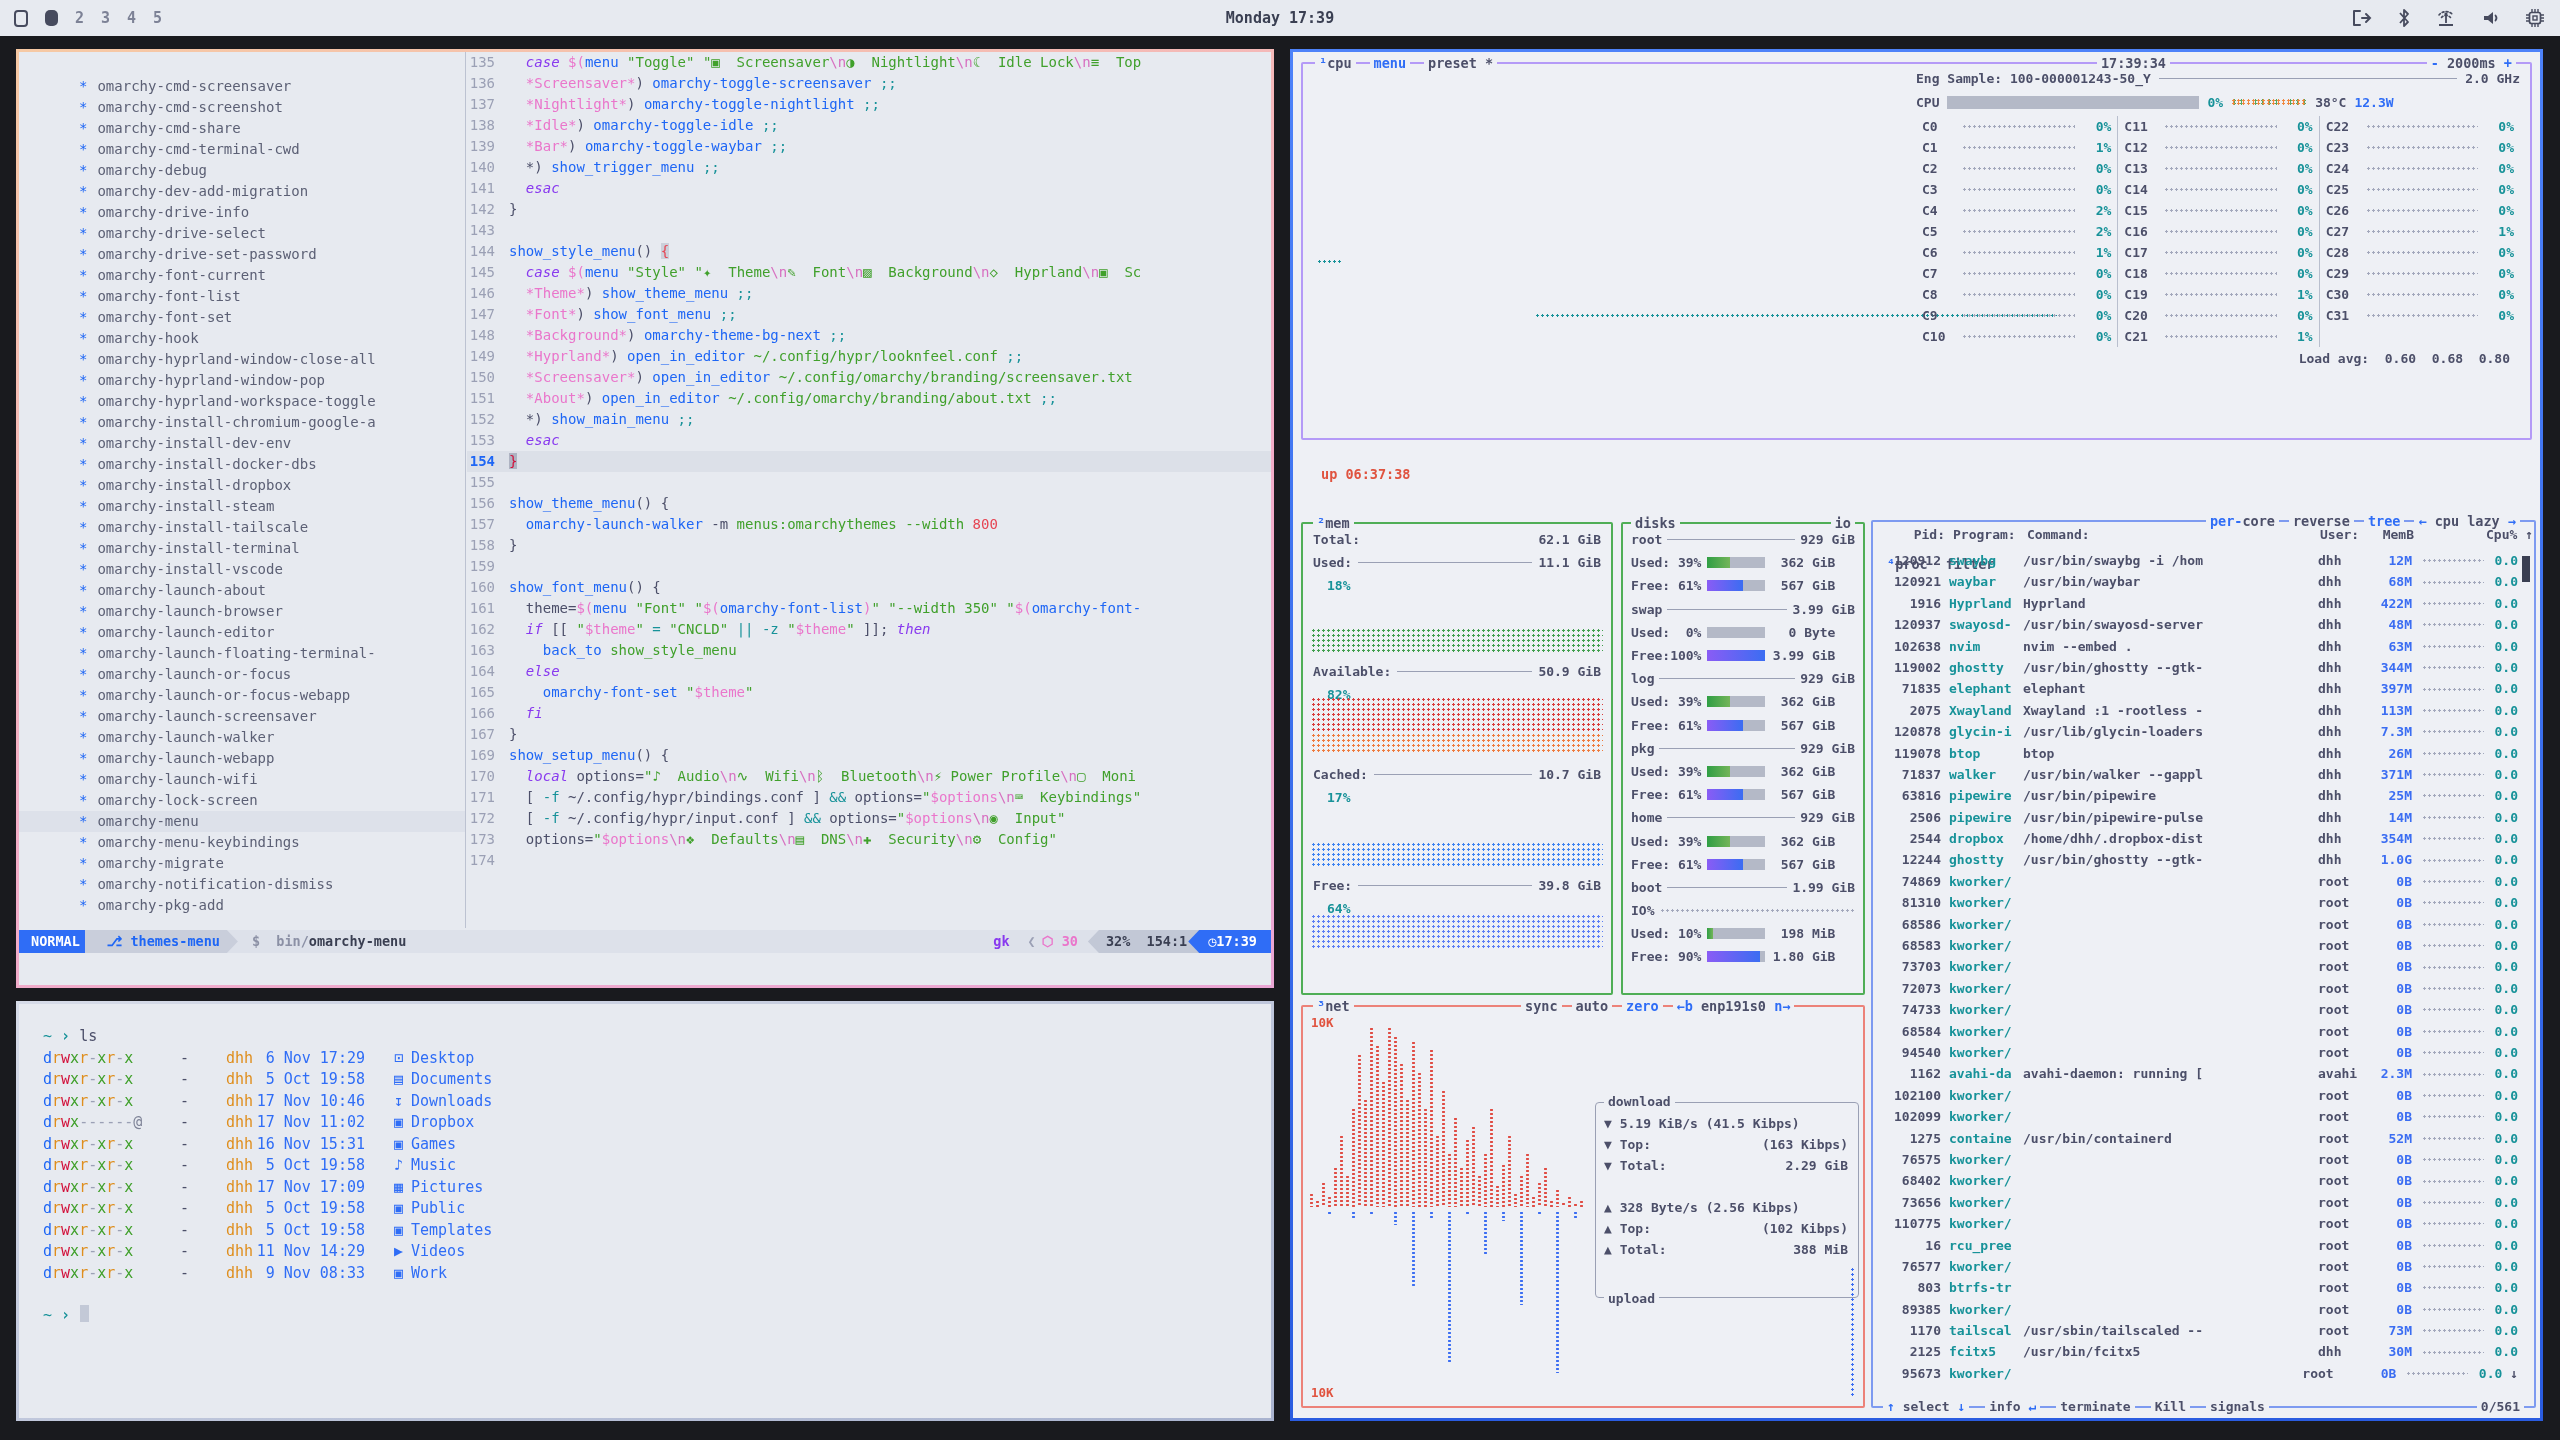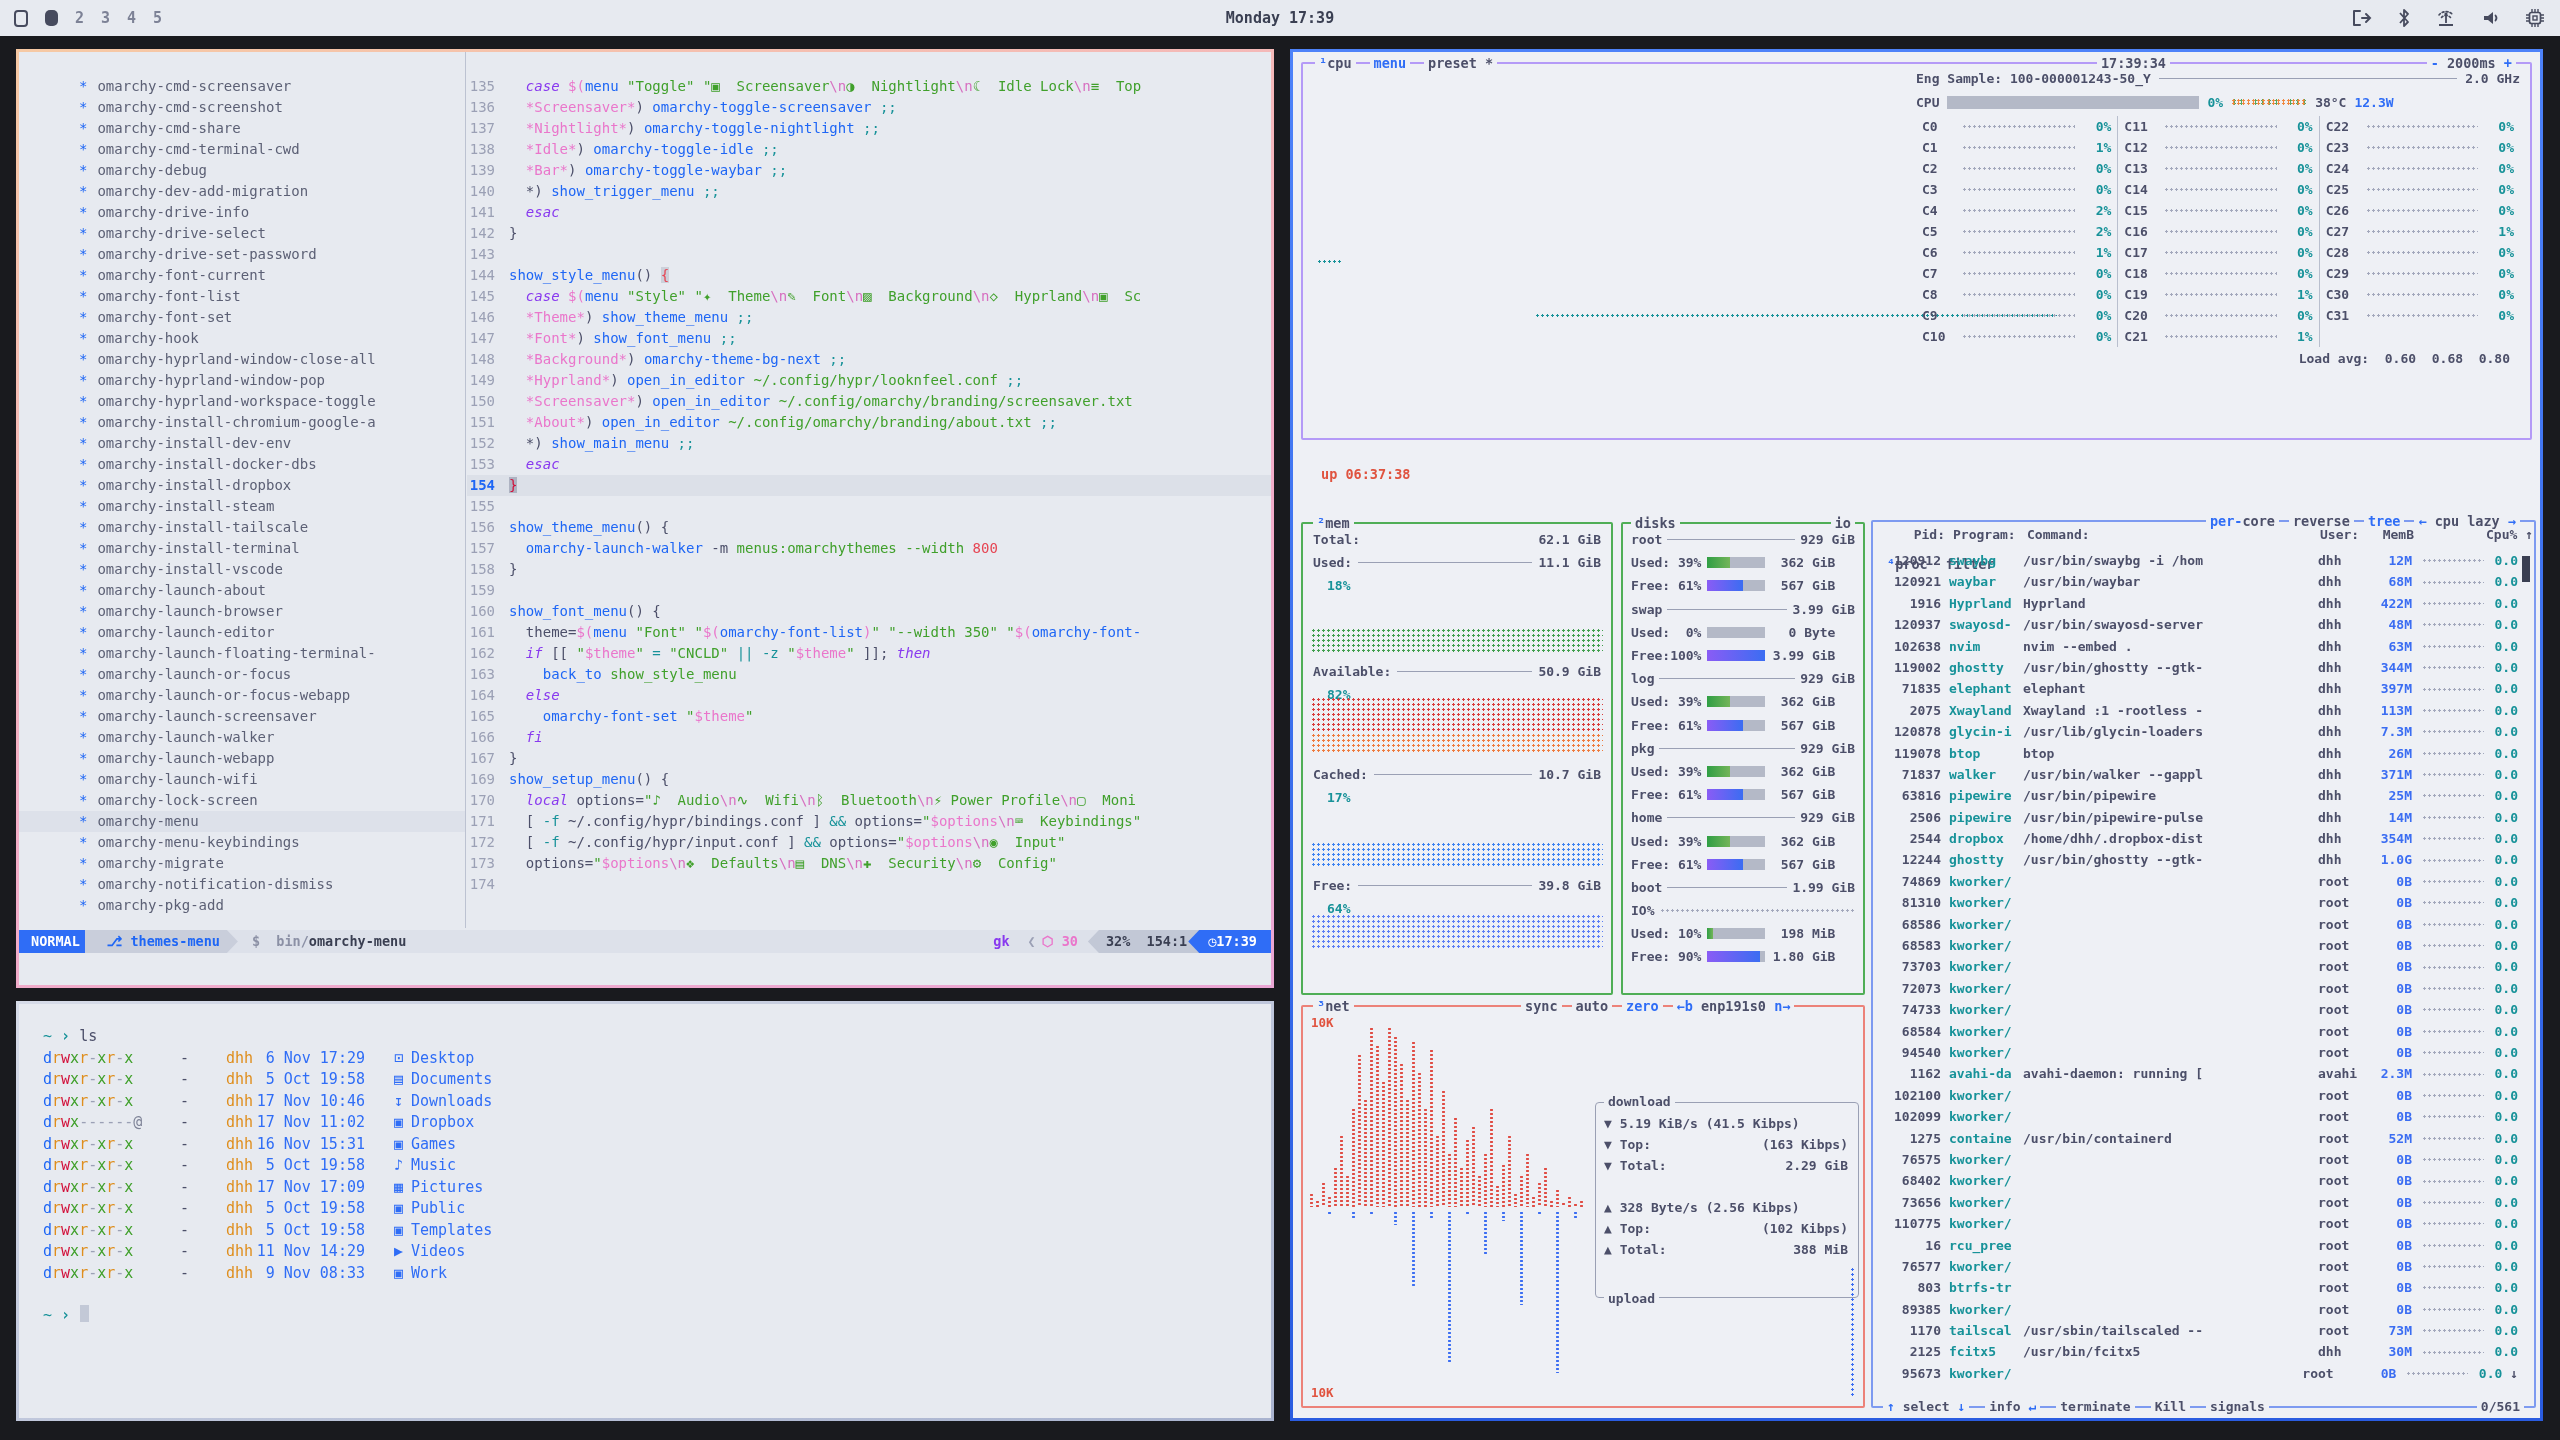--- a/index.html
+++ b/index.html
@@ -22,21 +22,21 @@
   #win-term{left:16px;top:1001px;width:1258px;height:420px;
     border-image:linear-gradient(160deg,#d6dbe8,#a9b3cf) 1;}
   #win-btop{left:1290px;top:49px;width:1253px;height:1372px;background:#eef0f5;
     border-image:linear-gradient(180deg,#4d82f9,#2a5ce0) 1;}
   
   #filetree{position:absolute;left:0;top:0;width:447px;height:876px;padding-top:24px;
     border-right:1px solid #bcc2d1;overflow:hidden;}
   .ft-row{height:21px;line-height:21px;font-size:14px;color:#5c6075;white-space:pre;padding-left:60px;}
   .ft-row .star{color:#1e66f5;margin-right:10px;}
   .ft-row.active{background:#dde1ea;}
-  #editor{position:absolute;left:448px;top:0;right:0;height:876px;padding-top:24px;overflow:hidden;}
+  #editor{position:absolute;left:448px;top:0;right:0;height:876px;overflow:hidden;}
   .ed-row{height:21px;line-height:21px;font-size:14px;white-space:pre;display:flex;}
   .ed-row .gut{width:42px;text-align:right;padding-right:14px;color:#9ba0b5;flex:none;}
   .ed-row.cursorline{background:#dce0e8;}
   .ed-row.cursorline .gut{color:#1e66f5;font-weight:bold;}
   .tk-k{color:#8839ef;font-style:italic;}
   .tk-f{color:#1e66f5;}
   .tk-s{color:#40a02b;}
   .tk-p{color:#ea76cb;}
   .tk-e{color:#d76fc0;}
   .tk-o{color:#179299;}

